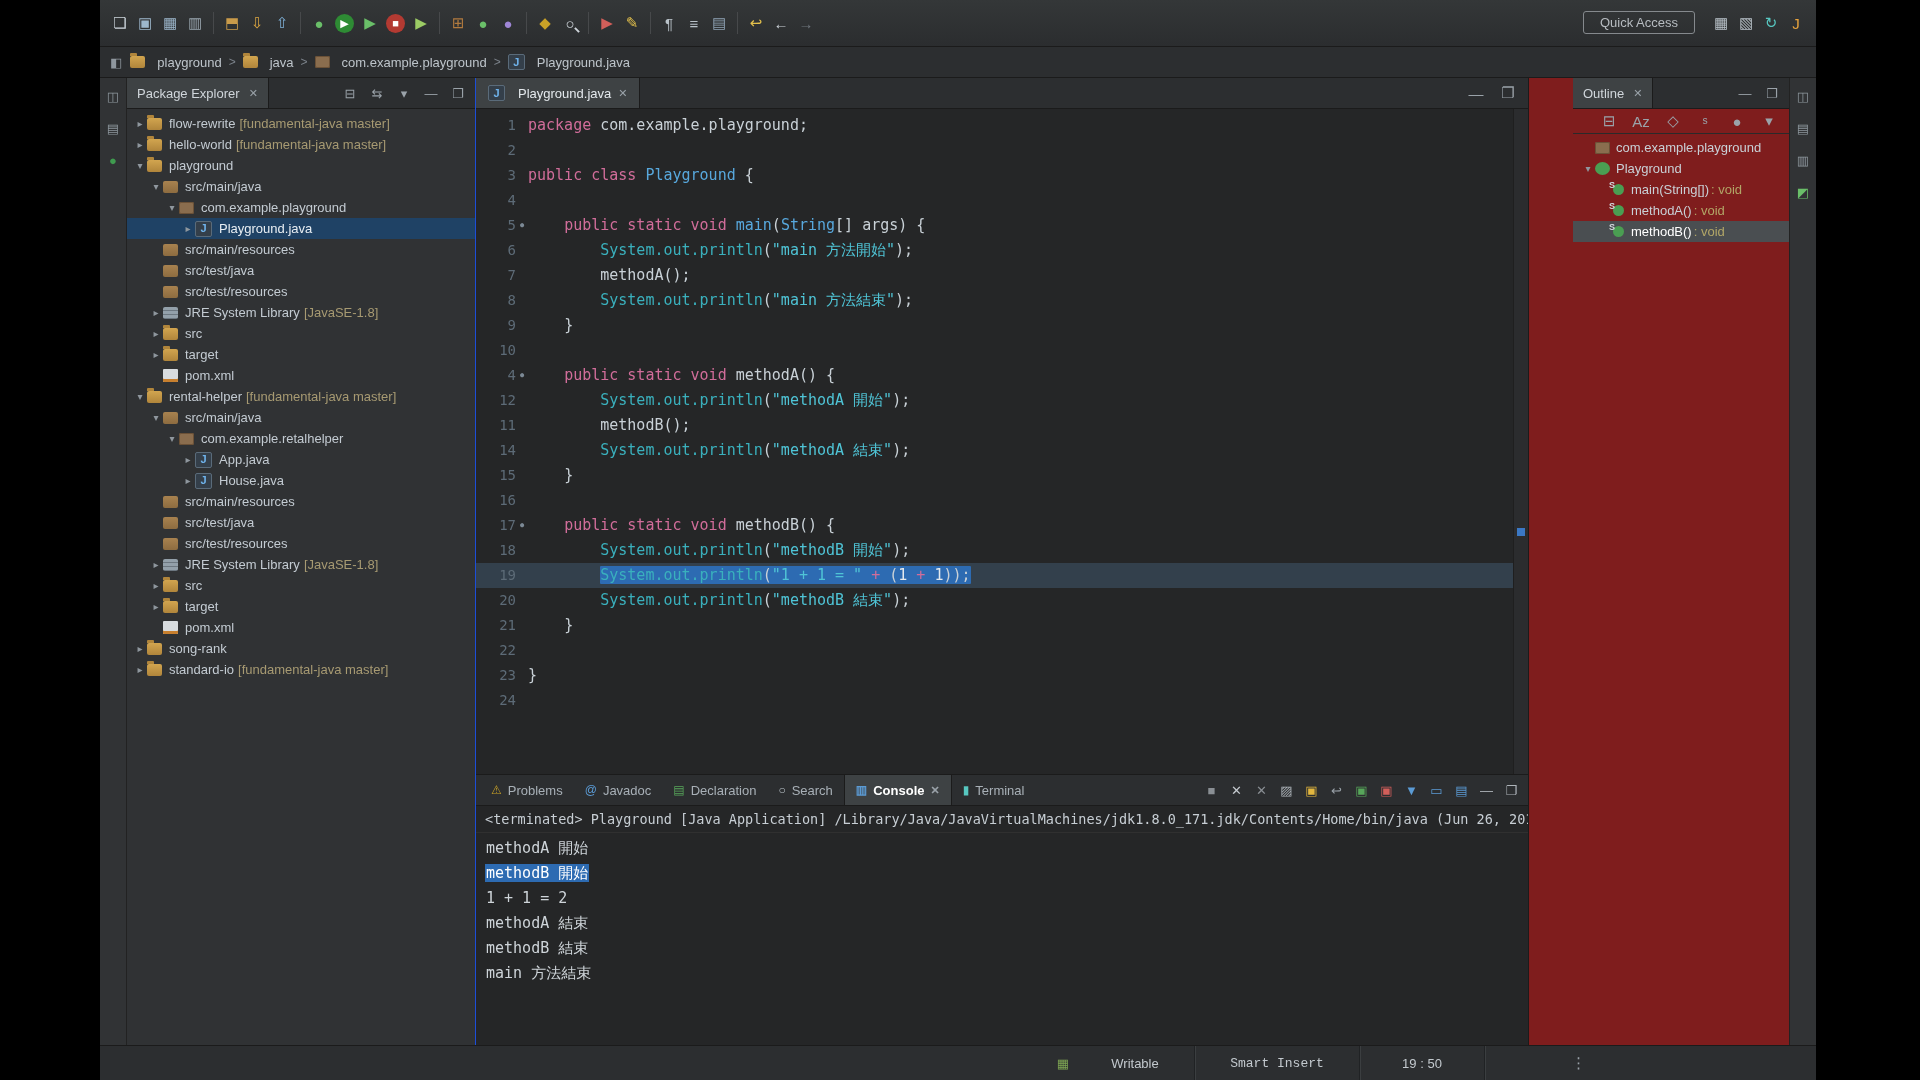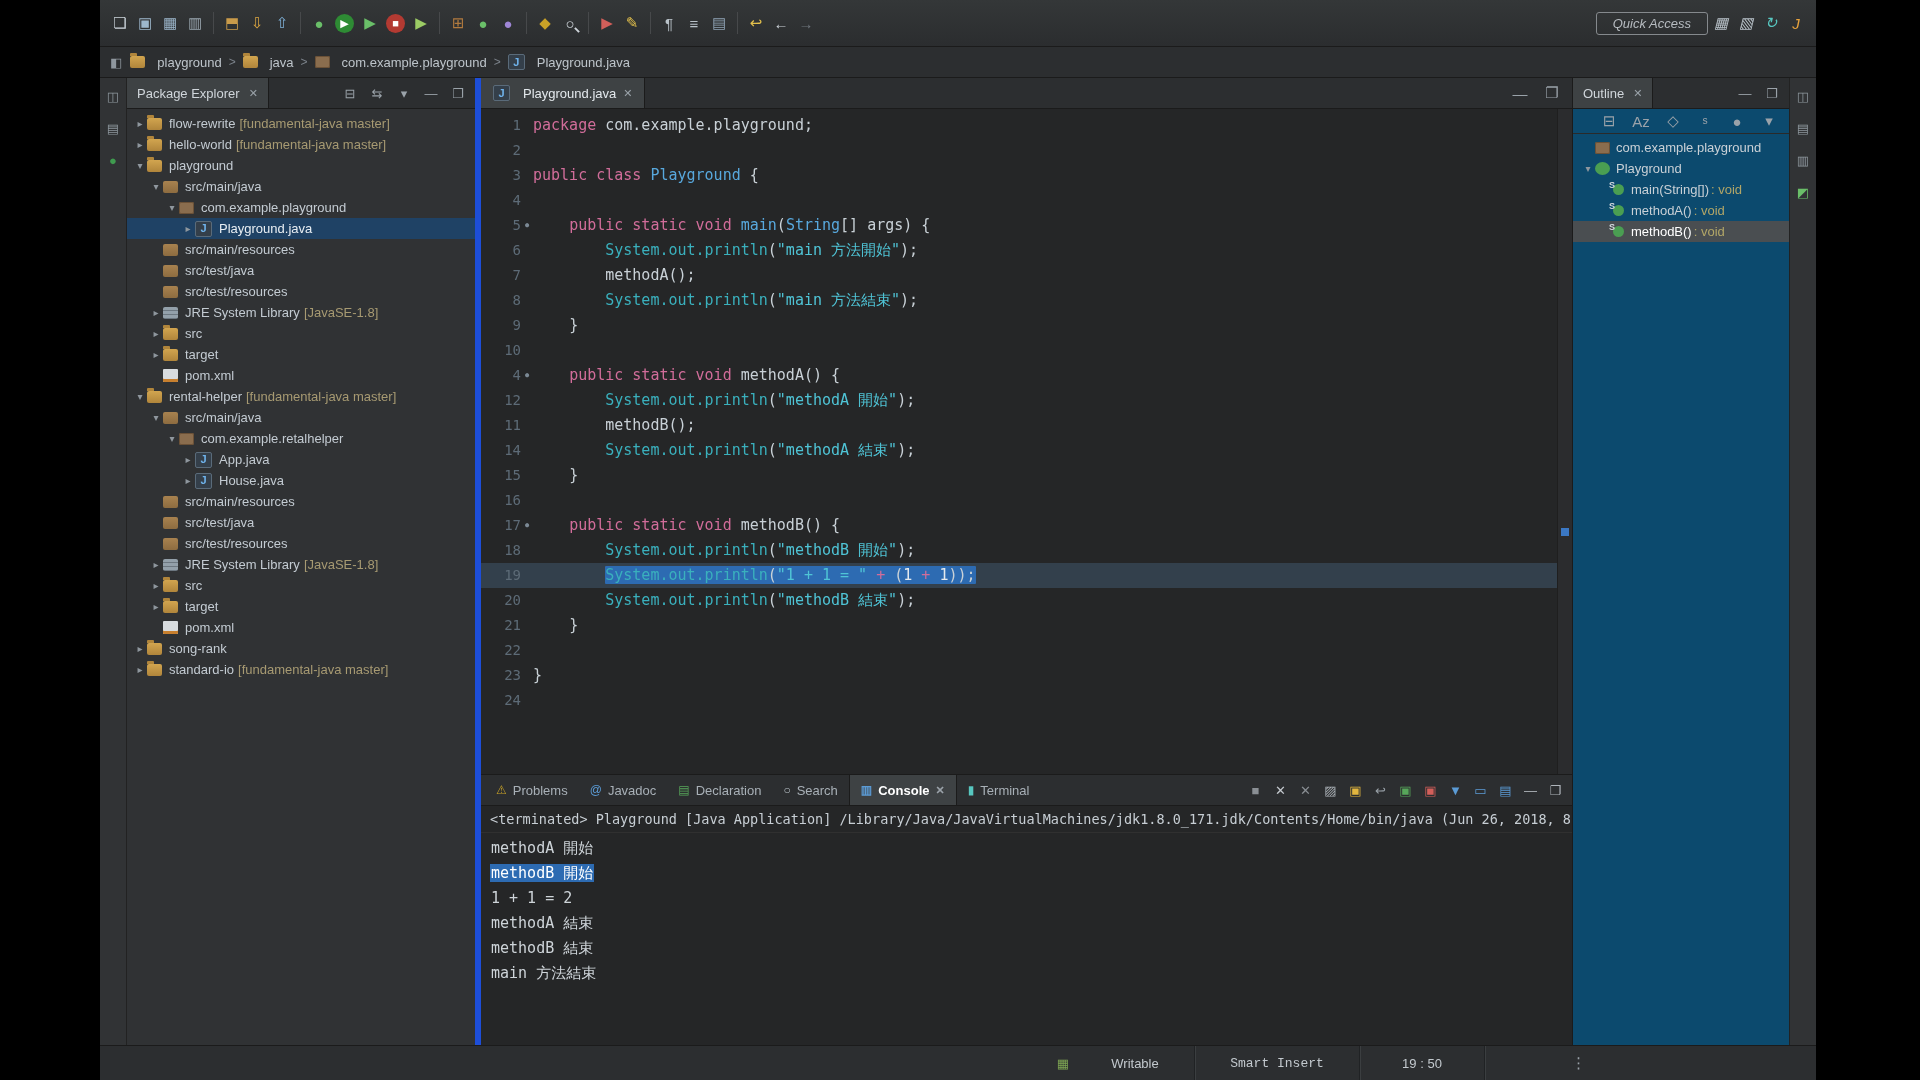--- a/index.html
+++ b/index.html
@@ -5,39 +5,39 @@
   html,body{margin:0;padding:0;background:#000;}
   body{width:1920px;height:1080px;overflow:hidden;font-family:"Liberation Sans",sans-serif;-webkit-font-smoothing:antialiased;}
   .window{position:absolute;left:100px;top:0;width:1716px;height:1080px;background:#313335;display:flex;flex-direction:column;}
 
   
   .toolbar{height:46px;flex:0 0 46px;background:linear-gradient(#343738,#2b2d2f);border-bottom:1px solid #1b1b1b;display:flex;align-items:center;padding:0 8px;}
   .tb-icons{display:flex;align-items:center;gap:1px;}
   .tb-icon{width:24px;height:24px;display:flex;align-items:center;justify-content:center;font-size:15px;border-radius:3px;position:relative;cursor:default;}
   .tb-icon.badged{width:19px;height:19px;border-radius:50%;font-size:11px;margin:0 3px;}
   .tb-sep{width:1px;height:22px;background:#47494b;margin:0 5px;}
-  .tb-right{margin-left:auto;display:flex;align-items:center;gap:1px;font-style:italic;}
+  .tb-right{margin-left:auto;display:flex;align-items:flex-start;gap:14px;}
   .quick-access{border:1px solid #85898d;color:#b7bcc1;border-radius:3px;padding:3px 16px;font-size:13px;}
   [data-name="search-icon"]::after{content:"";position:absolute;width:2px;height:6px;background:currentColor;transform:rotate(-45deg);bottom:2px;right:4px;}
 
   
   .breadcrumb{height:30px;flex:0 0 30px;background:#2c2e30;border-bottom:1px solid #1b1b1b;display:flex;align-items:center;padding:0 10px;font-size:13px;color:#bdc4ca;}
   .crumb{display:flex;align-items:center;gap:6px;}
   .crumb-sep{color:#7b828a;margin:0 7px;font-size:12px;}
   .bc-lead{color:#8f979e;margin-right:8px;font-size:13px;}
 
   
   .main{flex:1;display:flex;min-height:0;}
   .side-strip{width:26px;flex:0 0 26px;background:#313335;display:flex;flex-direction:column;align-items:center;padding-top:8px;gap:12px;color:#8d969d;font-size:13px;}
   .side-strip.left{border-right:1px solid #222;}
   .side-strip.right{border-left:1px solid #222;}
   .side-strip .tb-icon{width:20px;height:20px;font-size:13px;}
 
   
-  .pkg-panel{width:348px;flex:0 0 348px;background:#303234;border-right:6px solid #1d4ed8;display:flex;flex-direction:column;min-height:0;}
+  .pkg-panel{width:348px;flex:0 0 348px;background:#303234;border-right:1px solid #1d4ed8;display:flex;flex-direction:column;min-height:0;}
   .panel-header{height:30px;flex:0 0 30px;display:flex;align-items:center;background:#2c2e30;border-bottom:1px solid #1b1b1b;font-size:13px;color:#d0d6db;}
   .panel-tab{display:flex;align-items:center;gap:7px;padding:0 10px;height:100%;background:#3e4244;border-right:1px solid #1b1b1b;}
   .panel-tab .tab-close{color:#9aa2a9;font-size:11px;margin-left:2px;}
   .header-icons{margin-left:auto;display:flex;align-items:center;gap:9px;color:#9aa2a9;padding-right:8px;font-size:13px;}
   .header-icons .tb-icon{width:18px;height:18px;font-size:13px;}
 
   
   .tree{flex:1;overflow:hidden;padding-top:4px;font-size:13px;color:#c3cbd2;}
   .tree-row{height:21px;display:flex;align-items:center;white-space:nowrap;}
   .tree-row.selected{background:#1f4265;color:#e8eef3;}
@@ -81,21 +81,21 @@
   .ctab .ticon{font-size:12px;}
   .ctab.active{background:#3e4244;color:#ffffff;font-weight:bold;border-right:1px solid #1b1b1b;border-left:1px solid #1b1b1b;}
   .console-toolbar{margin-left:auto;display:flex;align-items:center;gap:4px;padding-right:6px;}
   .console-toolbar .tb-icon{width:21px;height:21px;font-size:13px;}
   .console-header{height:26px;flex:0 0 26px;line-height:26px;padding:0 9px;color:#c7ced4;font-family:"DejaVu Sans Mono",monospace;font-size:13.5px;white-space:nowrap;overflow:hidden;border-bottom:1px solid #303030;}
   .console-out{flex:1;font-family:"DejaVu Sans Mono",monospace;font-size:15px;line-height:25px;padding:3px 9px;color:#ced4d9;}
   .console-line span{padding:0 1px;}
   .console-line.selected span{background:#2d6bb2;color:#fff;}
 
   
-  .outline-panel{width:216px;flex:0 0 216px;background:#0c4a6e;display:flex;flex-direction:column;border-left:1px solid #1b1b1b;min-height:0;}
+  .outline-panel{width:216px;flex:0 0 216px;background:#7f1d1d;display:flex;flex-direction:column;border-left:1px solid #1b1b1b;min-height:0;padding-left:44px;}
   .outline-toolbar{height:24px;flex:0 0 24px;display:flex;align-items:center;justify-content:flex-end;gap:8px;color:#9aa2a9;font-size:11px;padding:0 8px;border-bottom:1px solid #2a2a2a;}
   .ol-items{flex:1;padding-top:3px;font-size:13px;color:#c9d0d6;}
   .ol-row{height:21px;display:flex;align-items:center;white-space:nowrap;}
   .ol-row.selected{background:#4a4e51;color:#fff;}
   .oli{position:relative;width:15px;height:14px;flex:0 0 15px;margin-right:5px;display:flex;align-items:center;justify-content:center;}
   .oli .dot{width:11px;height:11px;border-radius:50%;background:#4a9e52;}
   .oli .sdec{position:absolute;top:-3px;left:-2px;font-size:9px;color:#d5dbe0;font-weight:bold;}
   .ol-type{color:#b2a667;margin-left:2px;}
 
   

